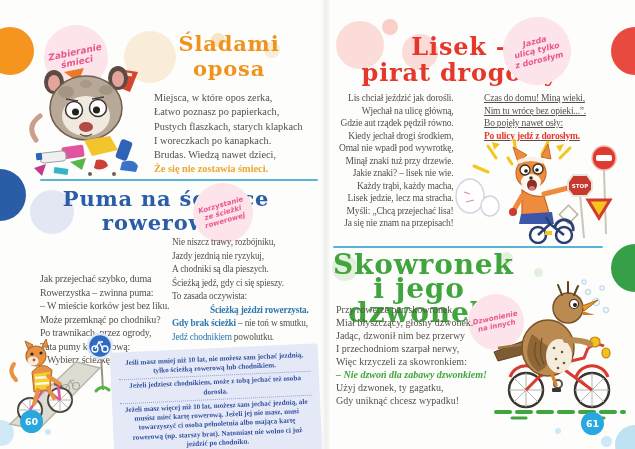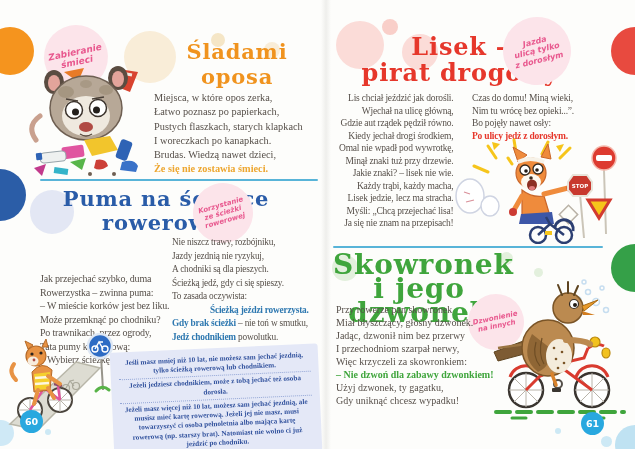--- a/index.html
+++ b/index.html
@@ -15,21 +15,21 @@
   .title.t2{left:36px;top:187px;width:260px;font-size:21px;line-height:24px;}
   .title.t3{left:340px;top:34px;width:240px;font-size:24px;line-height:26px;}
   .title.t4{left:333px;top:253px;width:172px;font-size:28px;line-height:24px;}
   .poem{position:absolute;color:#57504a;}
   .pline{white-space:nowrap;}
   .pline span[data-hl]{font-weight:bold;margin-top:12px;}
   .poem-opos{left:154px;top:91px;font-size:10.3px;line-height:14.3px;}
   .poem-puma-l{left:40px;top:236px;font-size:10px;line-height:13.5px;letter-spacing:-0.2px;margin-top:36px;}
   .poem-puma-r{left:172px;top:236px;font-size:9.3px;line-height:13.5px;letter-spacing:-0.2px;}
   .poem-lisek-l{left:339px;top:92px;font-size:9.5px;line-height:12.55px;letter-spacing:-0.2px;text-align:right;}
-  .poem-lisek-r{left:472px;top:92px;font-size:9.5px;line-height:12.55px;letter-spacing:-0.2px;}
+  .poem-lisek-r{left:484px;top:92px;font-size:9.5px;line-height:12.55px;letter-spacing:-0.2px;text-decoration:underline;}
   .poem-skow{left:336px;top:303px;font-size:10px;line-height:13px;}
   .badge{position:absolute;border-radius:50%;background:#fce4ea;color:#e8588e;
          display:flex;align-items:center;justify-content:center;text-align:center;
          font-family:"DejaVu Sans",sans-serif;font-weight:bold;font-style:italic;line-height:1.15;}
   .badge.b1{left:44px;top:25px;width:64px;height:64px;font-size:9px;transform:rotate(-12deg);}
   .badge.b2{left:193px;top:183px;width:60px;height:60px;font-size:7px;transform:rotate(-16deg);}
   .badge.b3{left:503px;top:17px;width:68px;height:68px;font-size:8px;transform:rotate(-14deg);}
   .badge.b4{left:468px;top:294px;width:56px;height:56px;font-size:7px;transform:rotate(-12deg);}
   .infobox{position:absolute;left:112px;top:348px;width:208px;background:#e4e8f7;color:#33539e;
            transform:rotate(-2.6deg);font-weight:bold;text-align:center;font-size:7.2px;
@@ -68,21 +68,21 @@
   <div class="circle" style="left:332px;top:255px;width:26px;height:26px;background:#e3f0dd;"></div>
   <div class="circle" style="left:500px;top:252px;width:13px;height:13px;background:#e3f0dd;"></div>
   <div class="circle" style="left:534px;top:268px;width:9px;height:9px;background:#e3f0dd;"></div>
 
   <div class="gutter"></div>
 
   <div class="badge b1">
     <div>Zabieranie<br>śmieci</div>
   </div>
 
-  <h1 class="title t1" style="margin: 8px; color: rgb(240, 147, 30);">Śladami<br>oposa</h1>
+  <h1 class="title t1" style="margin: 0px; color: rgb(240, 147, 30);">Śladami<br>oposa</h1>
 
   <div class="poem poem-opos">
       <div class="pline"><span>Miejsca, w które opos zerka,</span></div>
       <div class="pline"><span>Łatwo poznasz po papierkach,</span></div>
       <div class="pline"><span>Pustych flaszkach, starych klapkach</span></div>
       <div class="pline"><span>I woreczkach po kanapkach.</span></div>
       <div class="pline"><span>Brudas. Wiedzą nawet dzieci,</span></div>
       <div class="pline"><span data-hl="" style="color: rgb(237, 166, 47); font-weight: bold;">Że się nie zostawia śmieci.</span></div>
     </div>
 
@@ -139,21 +139,21 @@
       <div class="pline"><span>– Wybierz ścieżkę rowerową.</span></div>
     </div>
   <div class="poem poem-puma-r">
       <div class="pline"><span>Nie niszcz trawy, rozbójniku,</span></div>
       <div class="pline"><span>Jazdy jezdnią nie ryzykuj,</span></div>
       <div class="pline"><span>A chodniki są dla pieszych.</span></div>
       <div class="pline"><span>Ścieżką jedź, gdy ci się spieszy.</span></div>
       <div class="pline"><span>To zasada oczywista:</span></div>
       <div class="pline"><span data-hl="" style="color: rgb(46, 120, 176); font-weight: bold; padding-left: 38px;">Ścieżką jeździ rowerzysta.</span></div>
       <div class="pline"><span data-hl="" style="color: rgb(46, 120, 176); font-weight: bold;">Gdy brak ścieżki</span><span> – nie toń w smutku,</span></div>
-      <div class="pline"><span data-hl="" style="color: rgb(46, 120, 176); font-weight: bold;">Jedź chodnikiem</span><span> powolutku.</span></div>
+      <div class="pline"><span data-hl="" style="color: rgb(46, 120, 176); font-weight: normal;">Jedź chodnikiem</span><span> powolutku.</span></div>
     </div>
 
   <svg class="illu" style="left:4px;top:328px;" width="122" height="102" viewBox="0 0 122 102">
     <path d="M6,96 L72,34 L96,40 L34,102 Z" fill="#dddcd2" stroke="#b8b6a8" stroke-width="1.5"></path>
     <g stroke="#a9a89a" fill="none" stroke-width="1.2">
       <circle cx="62" cy="60" r="3.5"></circle>
         <circle cx="72" cy="58" r="3.5"></circle>
       <path d="M62,60 L66,53 L70,58 M66,53 L70,52"></path>
     </g>
     <line x1="97" y1="28" x2="99" y2="62" stroke="#97948a" stroke-width="2"></line>
@@ -274,21 +274,21 @@
   <div class="badge b4">
     <div>Dzwonienie<br>na innych</div>
   </div>
 
   <div class="poem poem-skow">
       <div class="pline"><span>Przy rowerze pan skowronek</span></div>
       <div class="pline"><span>Miał błyszczący, głośny dzwonek.</span></div>
       <div class="pline"><span>Jadąc, dzwonił nim bez przerwy</span></div>
       <div class="pline"><span>I przechodniom szarpał nerwy,</span></div>
       <div class="pline"><span>Więc krzyczeli za skowronkiem:</span></div>
-      <div class="pline"><span data-hl="" style="color: rgb(63, 165, 60); font-weight: bold;">– Nie dzwoń dla zabawy dzwonkiem!</span></div>
+      <div class="pline"><span data-hl="" style="color: rgb(63, 165, 60); font-weight: bold; font-style: italic;">– Nie dzwoń dla zabawy dzwonkiem!</span></div>
       <div class="pline"><span>Użyj dzwonek, ty gagatku,</span></div>
       <div class="pline"><span>Gdy uniknąć chcesz wypadku!</span></div>
     </div>
 
   <svg class="illu" style="left:492px;top:256px;" width="136" height="166" viewBox="0 0 136 166">
     <g stroke="#c7def0" stroke-width="1.5" fill="none">
       <circle cx="86" cy="44" r="3"></circle>
         <circle cx="96" cy="36" r="2.5"></circle>
         <circle cx="104" cy="46" r="3.5"></circle>
       <circle cx="110" cy="32" r="2"></circle>

